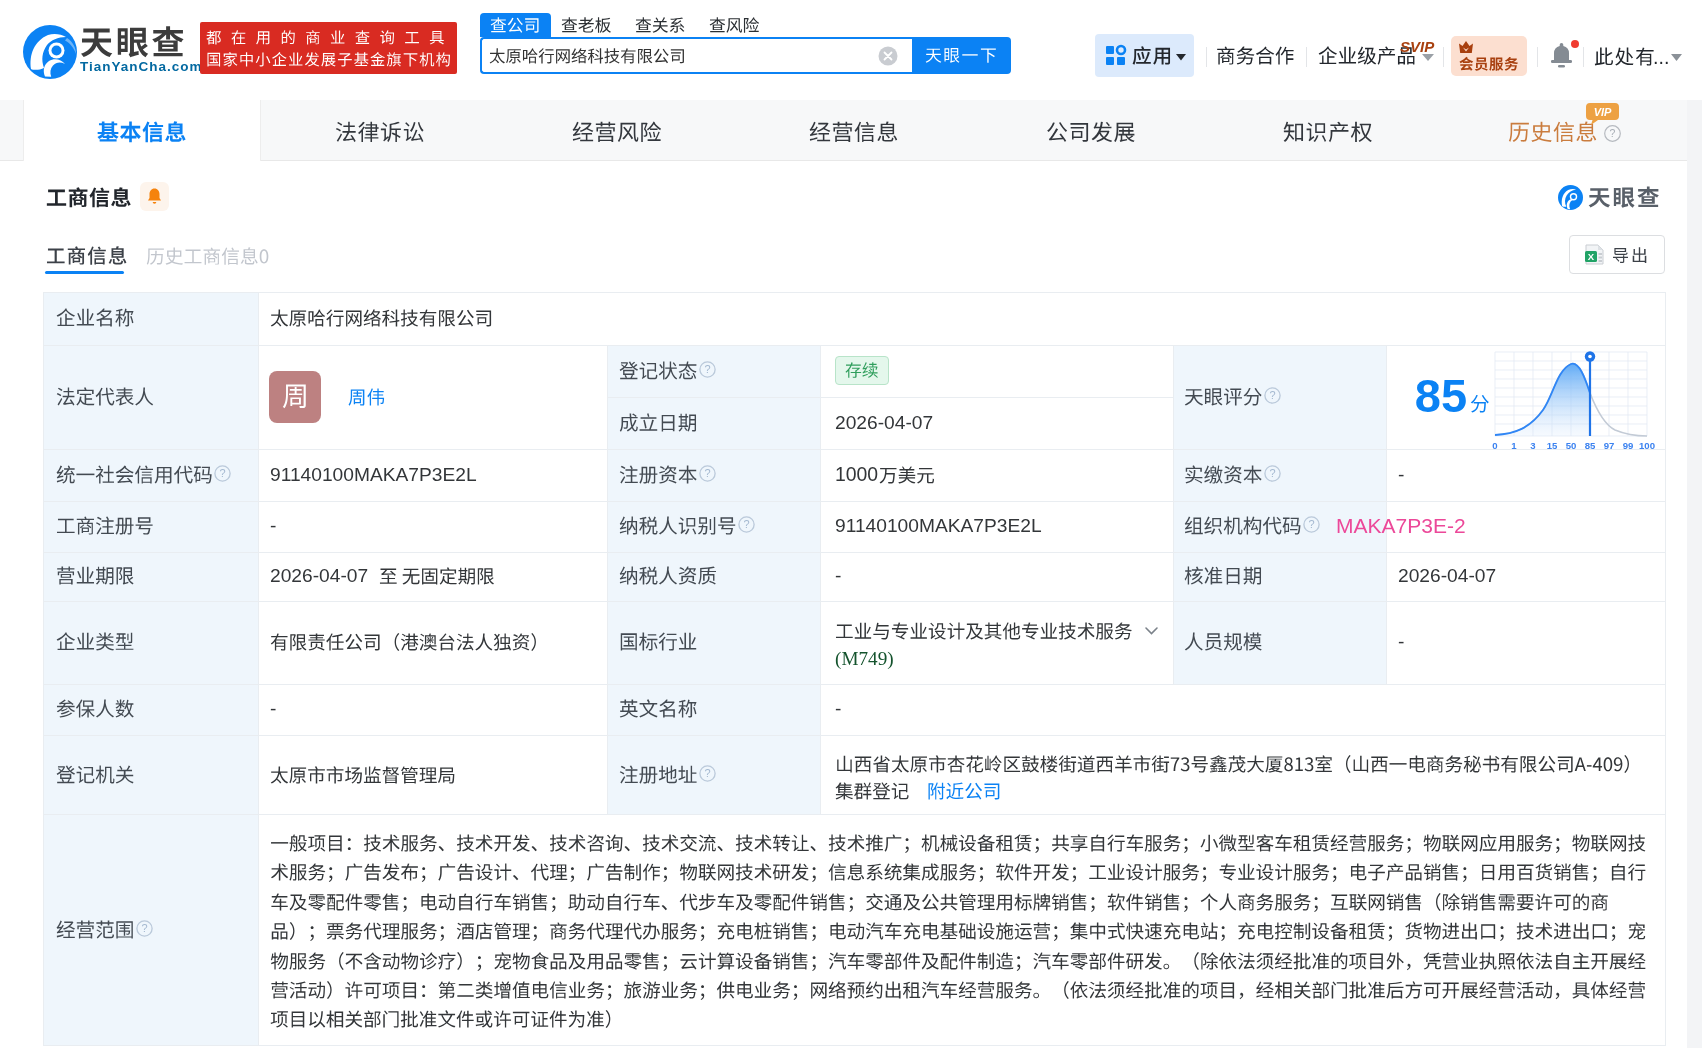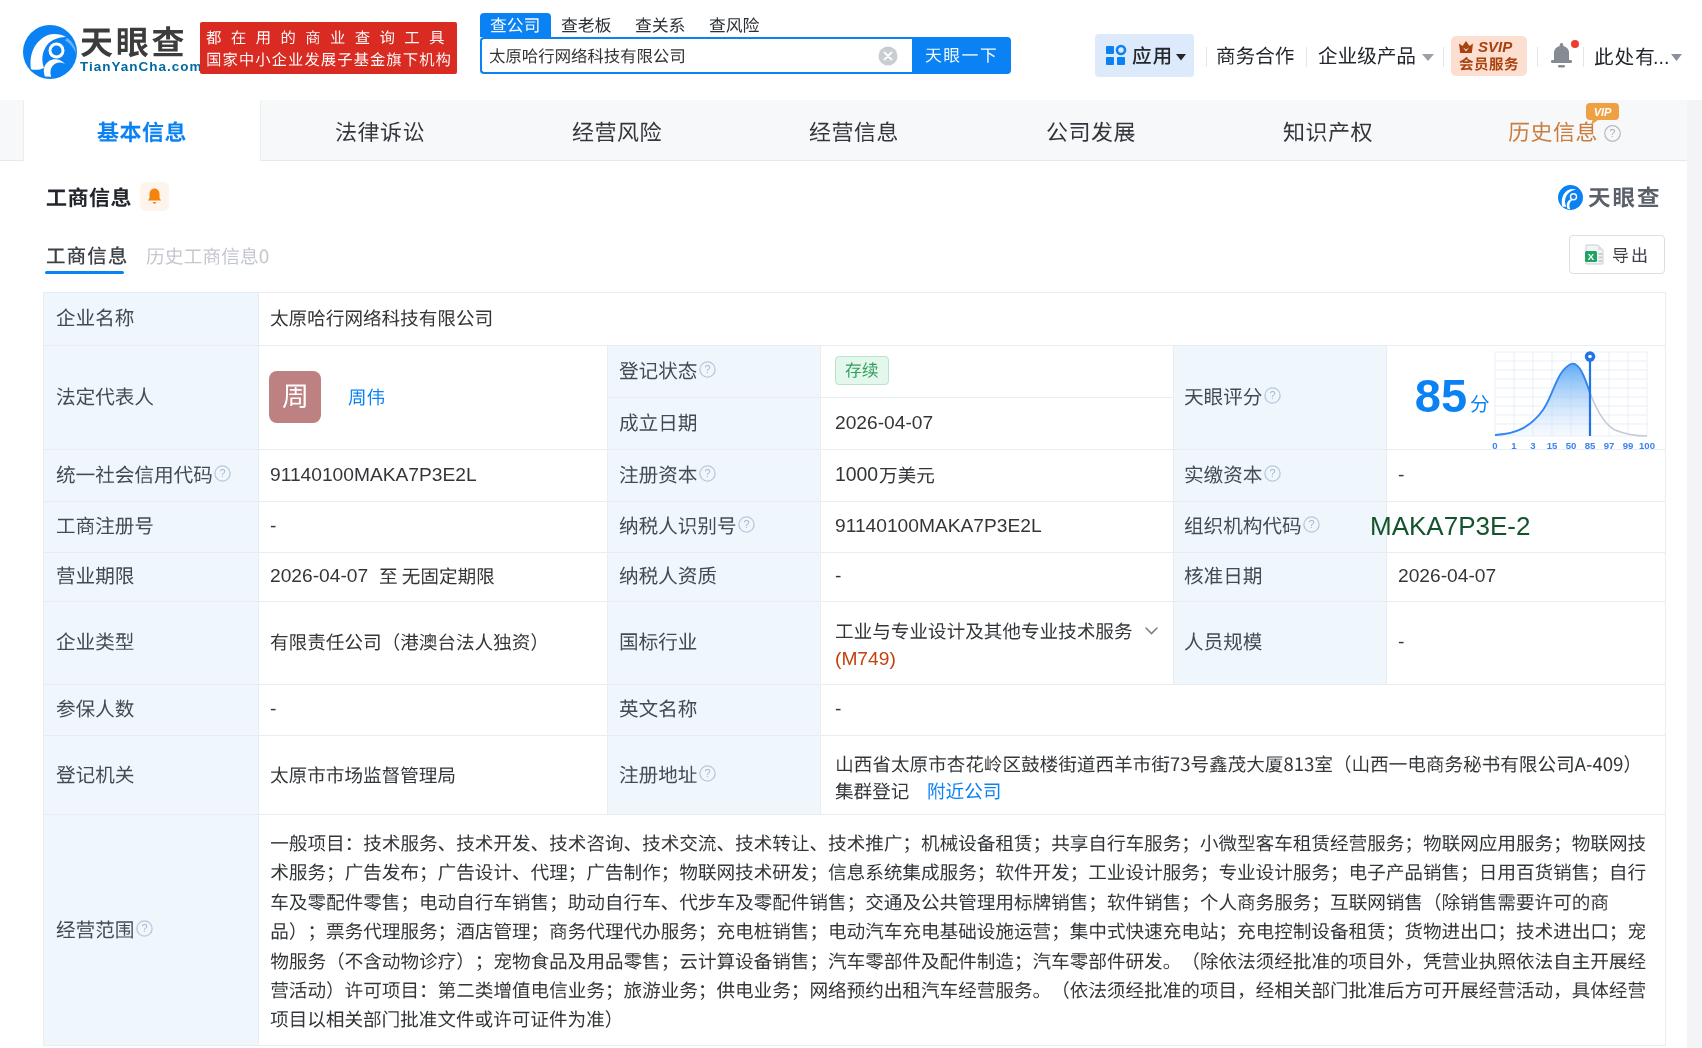--- a/index.html
+++ b/index.html
@@ -465,21 +465,21 @@
     </g>
   </svg>
 <svg class="t" style="left:1422px;top:53.5px;width:12px;height:7px" viewBox="0 0 12 7">
     <path d="M0 0 H12 L6 7 Z" fill="#9aa0a6"></path>
   </svg>
 <div style="position:absolute;left:1443px;top:47px;width:1px;height:20px;background:#e3e5e8"></div>
 <div style="position:absolute;left:1451px;top:36px;width:76px;height:40px;background:#fcdfd0;border-radius:5px"></div>
 <svg class="t" style="left:1459px;top:41px;width:14px;height:11px" viewBox="0 0 14 11">
 <path d="M0 2.5 L3.5 5 L7 0 L10.5 5 L14 2.5 L12.8 12 L1.2 12 Z M7 10.5 L4 6.5 L7 8.5 L10 6.5 Z" fill="#a8400f" fill-rule="evenodd"></path>
   </svg>
-<div style="position:absolute;left:1478px;top:35.8px;height:22.5px;line-height:22.5px;font-family:'Liberation Sans';font-size:15px;font-weight:700;color:#a8400f;white-space:nowrap;font-style:italic">SVIP</div>
+<div style="position:absolute;left:1400px;top:35.8px;height:22.5px;line-height:22.5px;font-family:'Liberation Sans';font-size:15px;font-weight:700;color:#a8400f;white-space:nowrap;font-style:italic">SVIP</div>
 <svg class="t" style="left:1459.0px;top:56.2px;width:59.5px;height:17.1px" viewBox="0 0 59.5 17.1">
     <g fill="#a8400f" transform="translate(0,13.34) scale(0.1450)">
       <use href="#g56" x="0.0"></use>
       <use href="#g57" x="103.4"></use>
       <use href="#g58" x="206.9"></use>
       <use href="#g59" x="310.3"></use>
     </g>
   </svg>
 <div style="position:absolute;left:1537px;top:47px;width:1px;height:20px;background:#e3e5e8"></div>
 <svg class="t" style="left:1551px;top:43px;width:21px;height:25px" viewBox="0 0 21 25">
@@ -891,21 +891,21 @@
       <use href="#g25" x="200.0"></use>
       <use href="#g26" x="300.0"></use>
       <use href="#g91" x="400.0"></use>
       <use href="#g111" x="500.0"></use>
     </g>
   </svg>
 <svg class="t" style="left:1303.1px;top:516.0px;width:17.0px;height:17.0px" viewBox="0 0 17 17">
 <circle cx="8.5" cy="8.5" r="7.6" fill="none" stroke="#bac9da" stroke-width="1.3"></circle>
 <text x="8.5" y="12.4" font-family="Liberation Sans" font-size="11" fill="#a4b8d0" text-anchor="middle">?</text>
   </svg>
-<div style="position:absolute;left:1370px;top:511.6px;height:28.8px;line-height:28.8px;font-family:'Liberation Sans';font-size:26px;font-weight:400;color:#14532d;white-space:nowrap">MAKA7P3E-2</div>
+<div style="position:absolute;left:1336px;top:511.6px;height:28.8px;line-height:28.8px;font-family:'Liberation Sans';font-size:21px;font-weight:400;color:#ec4899;white-space:nowrap">MAKA7P3E-2</div>
 <svg class="t" style="left:56.0px;top:565.4px;width:78.4px;height:23.1px" viewBox="0 0 78.4 23.1">
     <g fill="#434a52" transform="translate(0,18.03) scale(0.1960)">
       <use href="#g71" x="0.0"></use>
       <use href="#g8" x="100.0"></use>
       <use href="#g105" x="200.0"></use>
       <use href="#g44" x="300.0"></use>
     </g>
   </svg>
 <div style="position:absolute;left:270px;top:561.6px;height:28.8px;line-height:28.8px;font-family:'Liberation Sans';font-size:19.2px;font-weight:400;color:#333639;white-space:nowrap">2026-04-07</div>
 <svg class="t" style="left:379.0px;top:566.0px;width:115.8px;height:21.9px" viewBox="0 0 115.8 21.9">
@@ -988,21 +988,21 @@
       <use href="#g8" x="1100.0"></use>
       <use href="#g42" x="1200.0"></use>
       <use href="#g152" x="1300.0"></use>
       <use href="#g153" x="1400.0"></use>
       <use href="#g50" x="1500.0"></use>
     </g>
   </svg>
 <svg class="t" style="left:1145px;top:627px;width:13px;height:8px" viewBox="0 0 13 8">
     <path d="M1 1 L6.5 6.5 L12 1" fill="none" stroke="#7b828a" stroke-width="1.6" stroke-linecap="round"></path>
   </svg>
-<div style="position:absolute;left:835px;top:644.6px;height:28.8px;line-height:28.8px;font-family:Liberation Sans, sans-serif;font-size:19.2px;font-weight:400;color:#c2410c;white-space:nowrap">(M749)</div>
+<div style="position:absolute;left:835px;top:644.6px;height:28.8px;line-height:28.8px;font-family:Liberation Serif, serif;font-size:19.2px;font-weight:400;color:#14532d;white-space:nowrap">(M749)</div>
 <svg class="t" style="left:1184.0px;top:631.4px;width:78.4px;height:23.1px" viewBox="0 0 78.4 23.1">
     <g fill="#434a52" transform="translate(0,18.03) scale(0.1960)">
       <use href="#g93" x="0.0"></use>
       <use href="#g154" x="100.0"></use>
       <use href="#g155" x="200.0"></use>
       <use href="#g156" x="300.0"></use>
     </g>
   </svg>
 <div style="position:absolute;left:1398px;top:627.6px;height:28.8px;line-height:28.8px;font-family:'Liberation Sans';font-size:19.2px;font-weight:400;color:#333639;white-space:nowrap">-</div>
 <svg class="t" style="left:56.0px;top:698.4px;width:78.4px;height:23.1px" viewBox="0 0 78.4 23.1">

